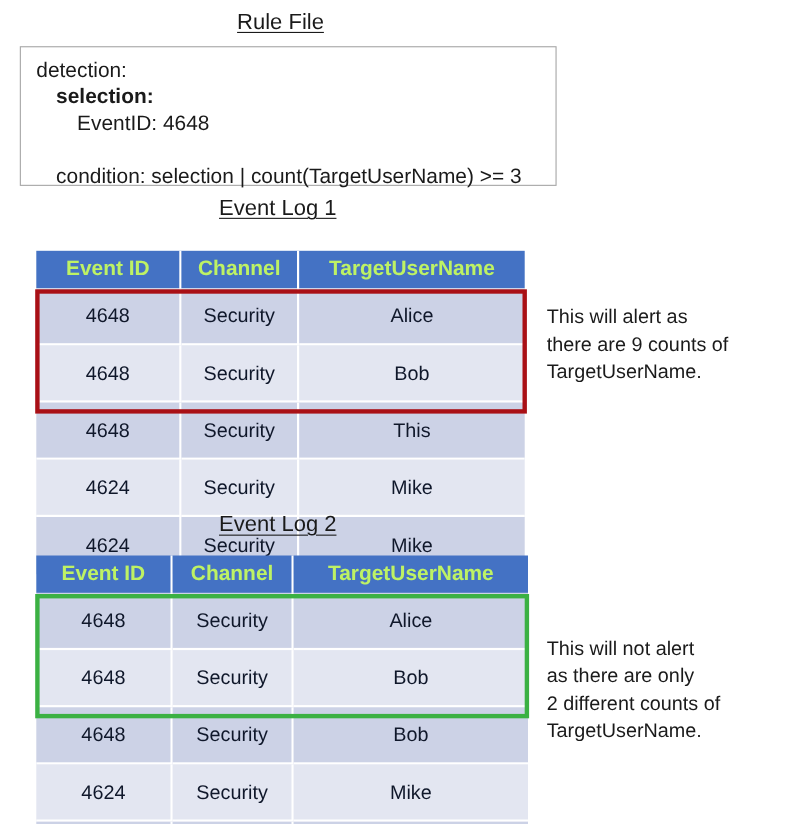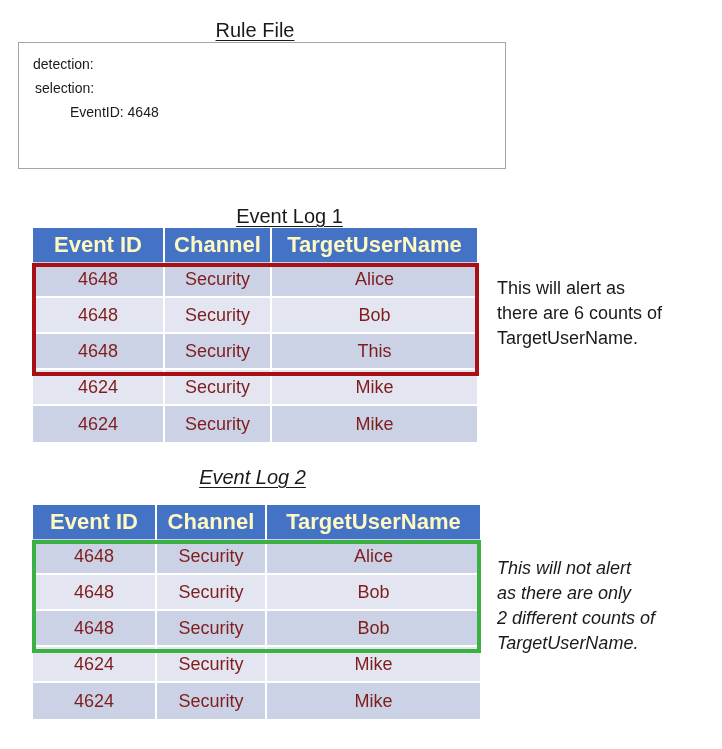--- a/index.html
+++ b/index.html
@@ -20,78 +20,78 @@
   .section-title {
     position: absolute;
     font-size: 20px;
     font-weight: 400;
     color: #1a1a1a;
     text-decoration: underline;
     text-underline-offset: 3px;
     text-decoration-thickness: 1px;
     white-space: nowrap;
   }
-  #rule-file-title  { left: 0;   top: 19px;   width: 510px; text-align: center; }
-  #event-log-1-title{ left: 0;   top: 205px; width: 505px; text-align: center; padding-left: 37px; }
-  #event-log-2-title{ left: 0;   top: 466px; width: 505px; text-align: center; font-style: italic; }
+  #rule-file-title  { left: 0;   top: 9px;   width: 510px; text-align: center; }
+  #event-log-1-title{ left: 0;   top: 178px; width: 505px; text-align: center; }
+  #event-log-2-title{ left: 0;   top: 466px; width: 505px; text-align: center; }
 
   
   #rule-file-box {
     position: absolute;
     left: 18px;
     top: 42px;
     width: 488px;
     height: 127px;
     border: 1px solid #a6a6a6;
     box-sizing: border-box;
     background: #ffffff;
   }
   .rule-line {
     position: absolute;
-    font-size: 14px;
+    font-size: 19px;
     line-height: 17px;
     color: #1a1a1a;
     white-space: pre;
   }
   #rule-line-0 { left: 14px; top: 13px; }
-  #rule-line-1 { left: 16px; top: 37px; }
+  #rule-line-1 { left: 32px; top: 37px; font-weight: bold; }
   #rule-line-2 { left: 51px; top: 61px; text-align: center; }
   #rule-line-3 { left: 51px; top: 85px; }
   #rule-line-4 { left: 32px; top: 109px; }
 
   
   .log-table {
     position: absolute;
     border-collapse: separate;
     border-spacing: 0;
     table-layout: fixed;
   }
   #event-log-1-table { left: 33px; top: 228px; width: 444px; }
   #event-log-2-table { left: 33px; top: 505px; width: 447px; }
 
   .log-table th {
     background: #4472c4;
-    color: #fef9c3;
-    font-size: 22px;
+    color: #bef264;
+    font-size: 19px;
     font-weight: bold;
     height: 34px;
     padding: 0;
     text-align: center;
     border-right: 2px solid #ffffff;
     box-sizing: border-box;
     white-space: nowrap;
   }
   .log-table th:last-child { border-right: none; }
 
   .log-table td {
     font-size: 18px;
-    height: 36px;
+    height: 52px;
     padding: 0;
     text-align: center;
-    color: #7f1d1d;
+    color: #0f172a;
     border-right: 2px solid #ffffff;
     border-bottom: 2px solid #ffffff;
     box-sizing: border-box;
     white-space: nowrap;
   }
   .log-table td:last-child  { border-right: none; margin-left: 18px; }
   .log-table tr:last-child td { border-bottom: none; }
 
   .row-dark  td { background: #ccd2e6; }
   .row-light td { background: #e3e6f1; }
@@ -124,31 +124,32 @@
 
   
   .annotation {
     position: absolute;
     font-size: 18px;
     line-height: 25px;
     color: #1a1a1a;
     white-space: pre-line;
   }
   #annotation-1 { left: 497px; top: 276px; width: 225px; }
-  #annotation-2 { left: 497px; top: 556px; width: 225px; font-style: italic; }
+  #annotation-2 { left: 497px; top: 577px; width: 225px; }
 </style>
 </head>
 <body>
 
 <div class="section-title" id="rule-file-title">Rule File</div>
 
 <div id="rule-file-box">
   <div class="rule-line" id="rule-line-0">detection:</div>
   <div class="rule-line" id="rule-line-1">selection:</div>
   <div class="rule-line" id="rule-line-2">EventID: 4648</div>
+  <div class="rule-line" id="rule-line-4">condition: selection | count(TargetUserName) &gt;= 3</div>
 </div>
 
 <div class="section-title" id="event-log-1-title">Event Log 1</div>
 
 <table class="log-table" id="event-log-1-table">
   <thead>
     <tr>
       <th class="col-id">Event ID</th>
       <th class="col-channel">Channel</th>
       <th class="col-user">TargetUserName</th>
@@ -179,21 +180,21 @@
       <td>4624</td>
       <td>Security</td>
       <td>Mike</td>
     </tr>
   </tbody>
 </table>
 
 <div class="highlight-box" id="highlight-alert" style="border-color: rgb(169, 16, 22);"></div>
 
 <div class="annotation" id="annotation-1">This will alert as
-there are 6 counts of
+there are 9 counts of
 TargetUserName.</div>
 
 <div class="section-title" id="event-log-2-title">Event Log 2</div>
 
 <table class="log-table" id="event-log-2-table">
   <thead>
     <tr>
       <th class="col-id">Event ID</th>
       <th class="col-channel">Channel</th>
       <th class="col-user">TargetUserName</th>

